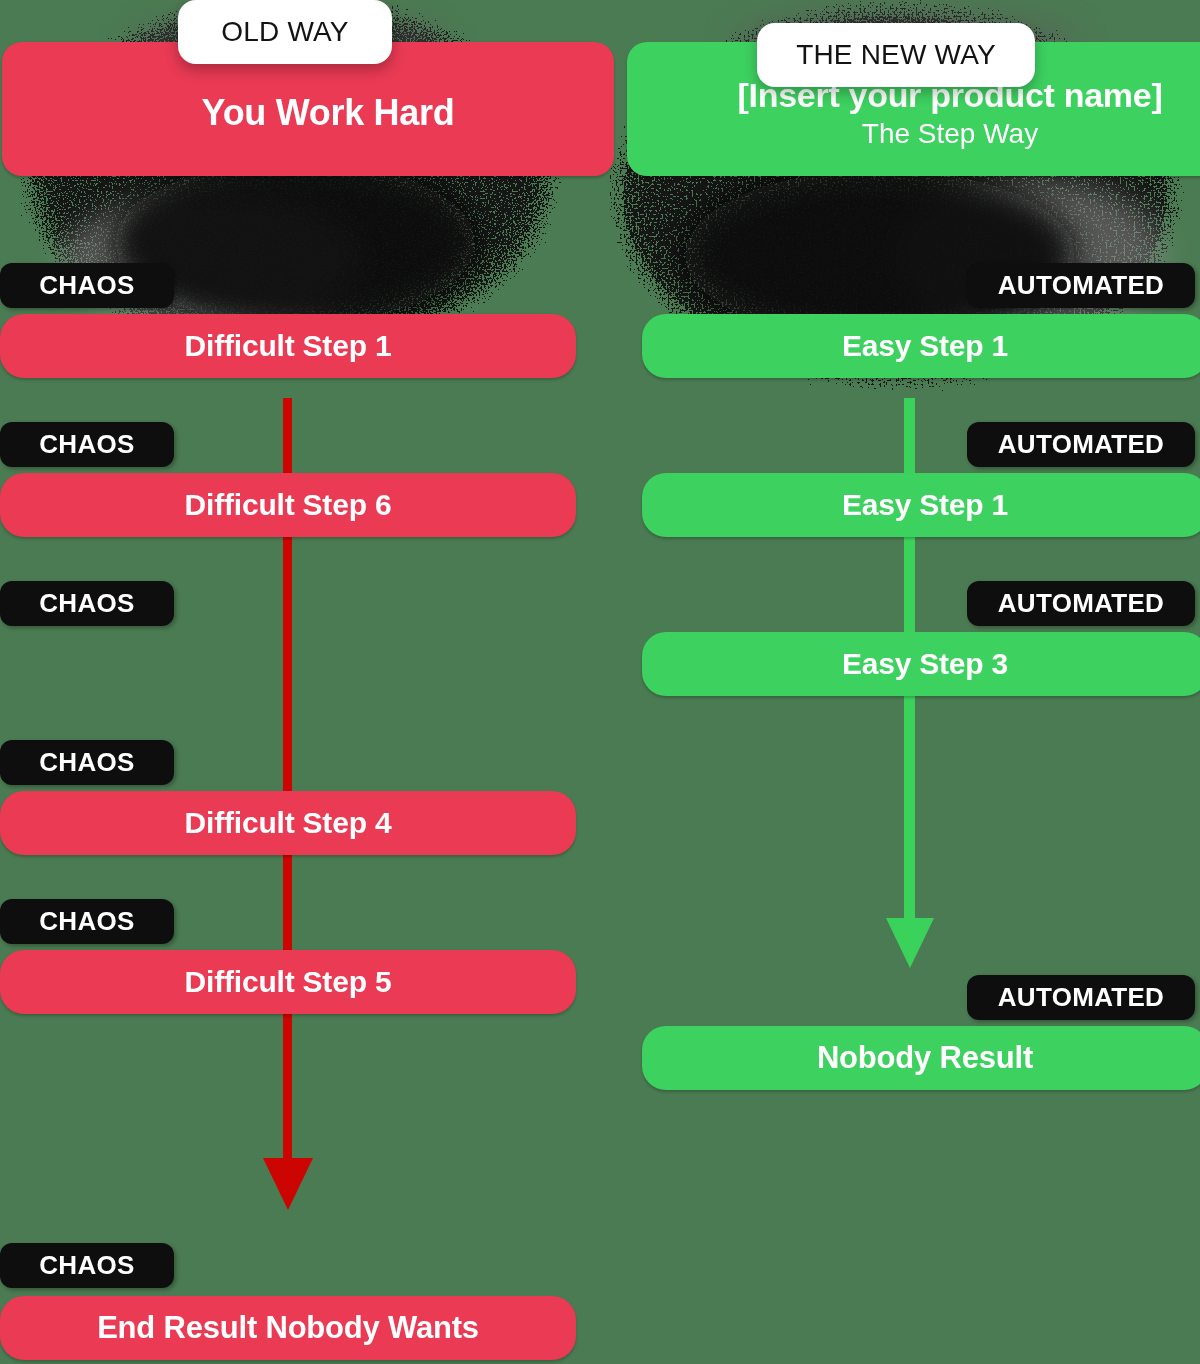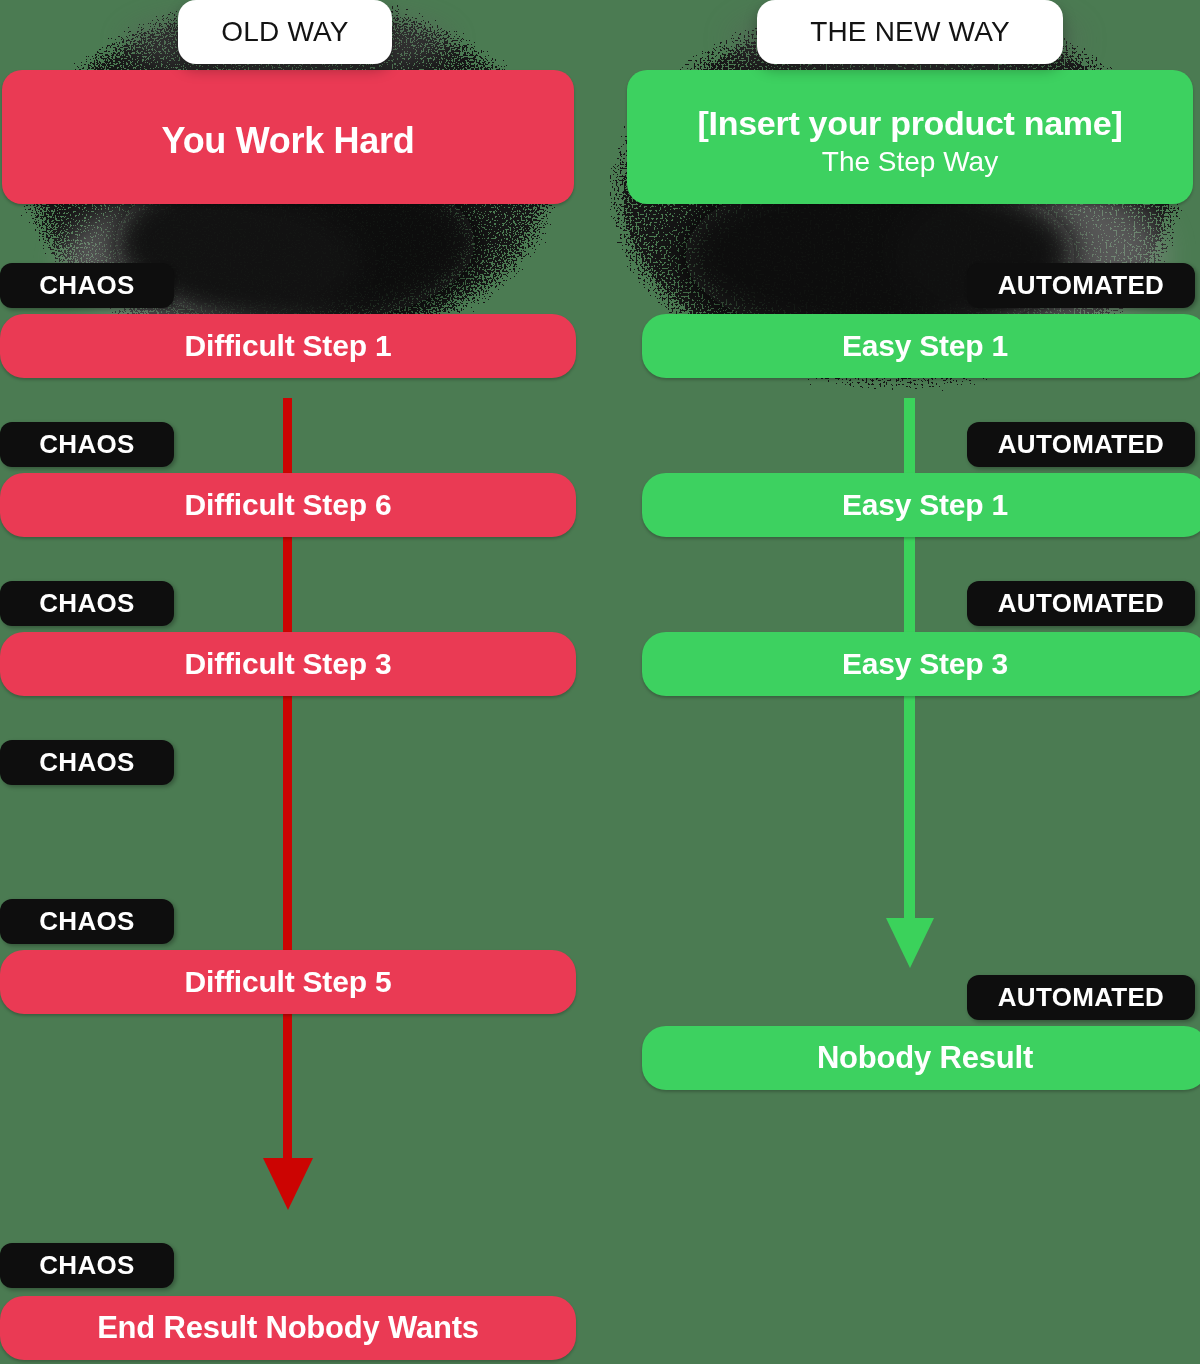--- a/index.html
+++ b/index.html
@@ -19,26 +19,26 @@
   .new-head{left:886px;top:918px;border-left:24px solid transparent;border-right:24px solid transparent;border-top:50px solid var(--new-arrow,#3bd25b);}
   
   .pill{
     position:absolute;top:0;height:64px;z-index:4;
     background:var(--pill-bg,#ffffff);color:var(--pill-text,#131313);
     border-radius:18px;display:flex;align-items:center;justify-content:center;
     font-size:28px;font-weight:400;letter-spacing:.2px;
     box-shadow:0 6px 14px rgba(0,0,0,.28);
   }
   .pill-old{left:178px;width:214px;}
-  .pill-new{left:757px;width:306px;}
+  .pill-new{left:757px;width:278px;margin-top:23px;}
   
   .hdr{
-    position:absolute;top:70px;height:134px;z-index:3;border-radius:20px;
+    position:absolute;top:42px;height:134px;z-index:3;border-radius:20px;
     display:flex;flex-direction:column;align-items:center;justify-content:center;
-    color:#fff;text-align:center;box-shadow:0 2px 3px rgba(0,0,0,.22);
+    color:#fff;text-align:center;box-shadow:0 2px 3px rgba(0,0,0,.22);padding-left:40px;
   }
   .old-hdr{left:2px;width:572px;background:var(--old-accent,#ea3a54);}
   .new-hdr{left:627px;width:566px;background:var(--new-accent,#3dd160);}
   .hdr-title{font-size:36px;font-weight:700;letter-spacing:-.3px;line-height:42px;margin-top:8px;}
   .new-hdr .hdr-title{font-size:34px;}
   .hdr-sub{font-size:28px;font-weight:400;line-height:36px;}
   
   .chip{
     position:absolute;height:45px;z-index:3;background:var(--chip-bg,#0e0e0e);
     color:var(--chip-text,#ffffff);border-radius:12px;
@@ -126,21 +126,21 @@
 
   <div class="chip chip-left" style="top:263px">CHAOS</div>
   <div class="chip chip-left" style="top:422px">CHAOS</div>
   <div class="chip chip-left" style="top:581px">CHAOS</div>
   <div class="chip chip-left" style="top:740px">CHAOS</div>
   <div class="chip chip-left" style="top:899px">CHAOS</div>
   <div class="chip chip-left" style="top:1243px">CHAOS</div>
 
   <div class="stepbox old" style="top:314px">Difficult Step 1</div>
   <div class="stepbox old" style="top:473px">Difficult Step 6</div>
-  <div class="stepbox old" style="top:632px">Difficult Step 3</div>
+  <div class="stepbox old" style="top:791px">Difficult Step 4</div>
   <div class="stepbox old" style="top:950px">Difficult Step 5</div>
   <div class="stepbox old resultbox" style="top:1296px">End Result Nobody Wants</div>
 
   <div class="chip chip-right" style="top:263px">AUTOMATED</div>
   <div class="chip chip-right" style="top:422px">AUTOMATED</div>
   <div class="chip chip-right" style="top:581px">AUTOMATED</div>
   <div class="chip chip-right" style="top:975px">AUTOMATED</div>
 
   <div class="stepbox new" style="top:314px">Easy Step 1</div>
   <div class="stepbox new" style="top:473px">Easy Step 1</div>

